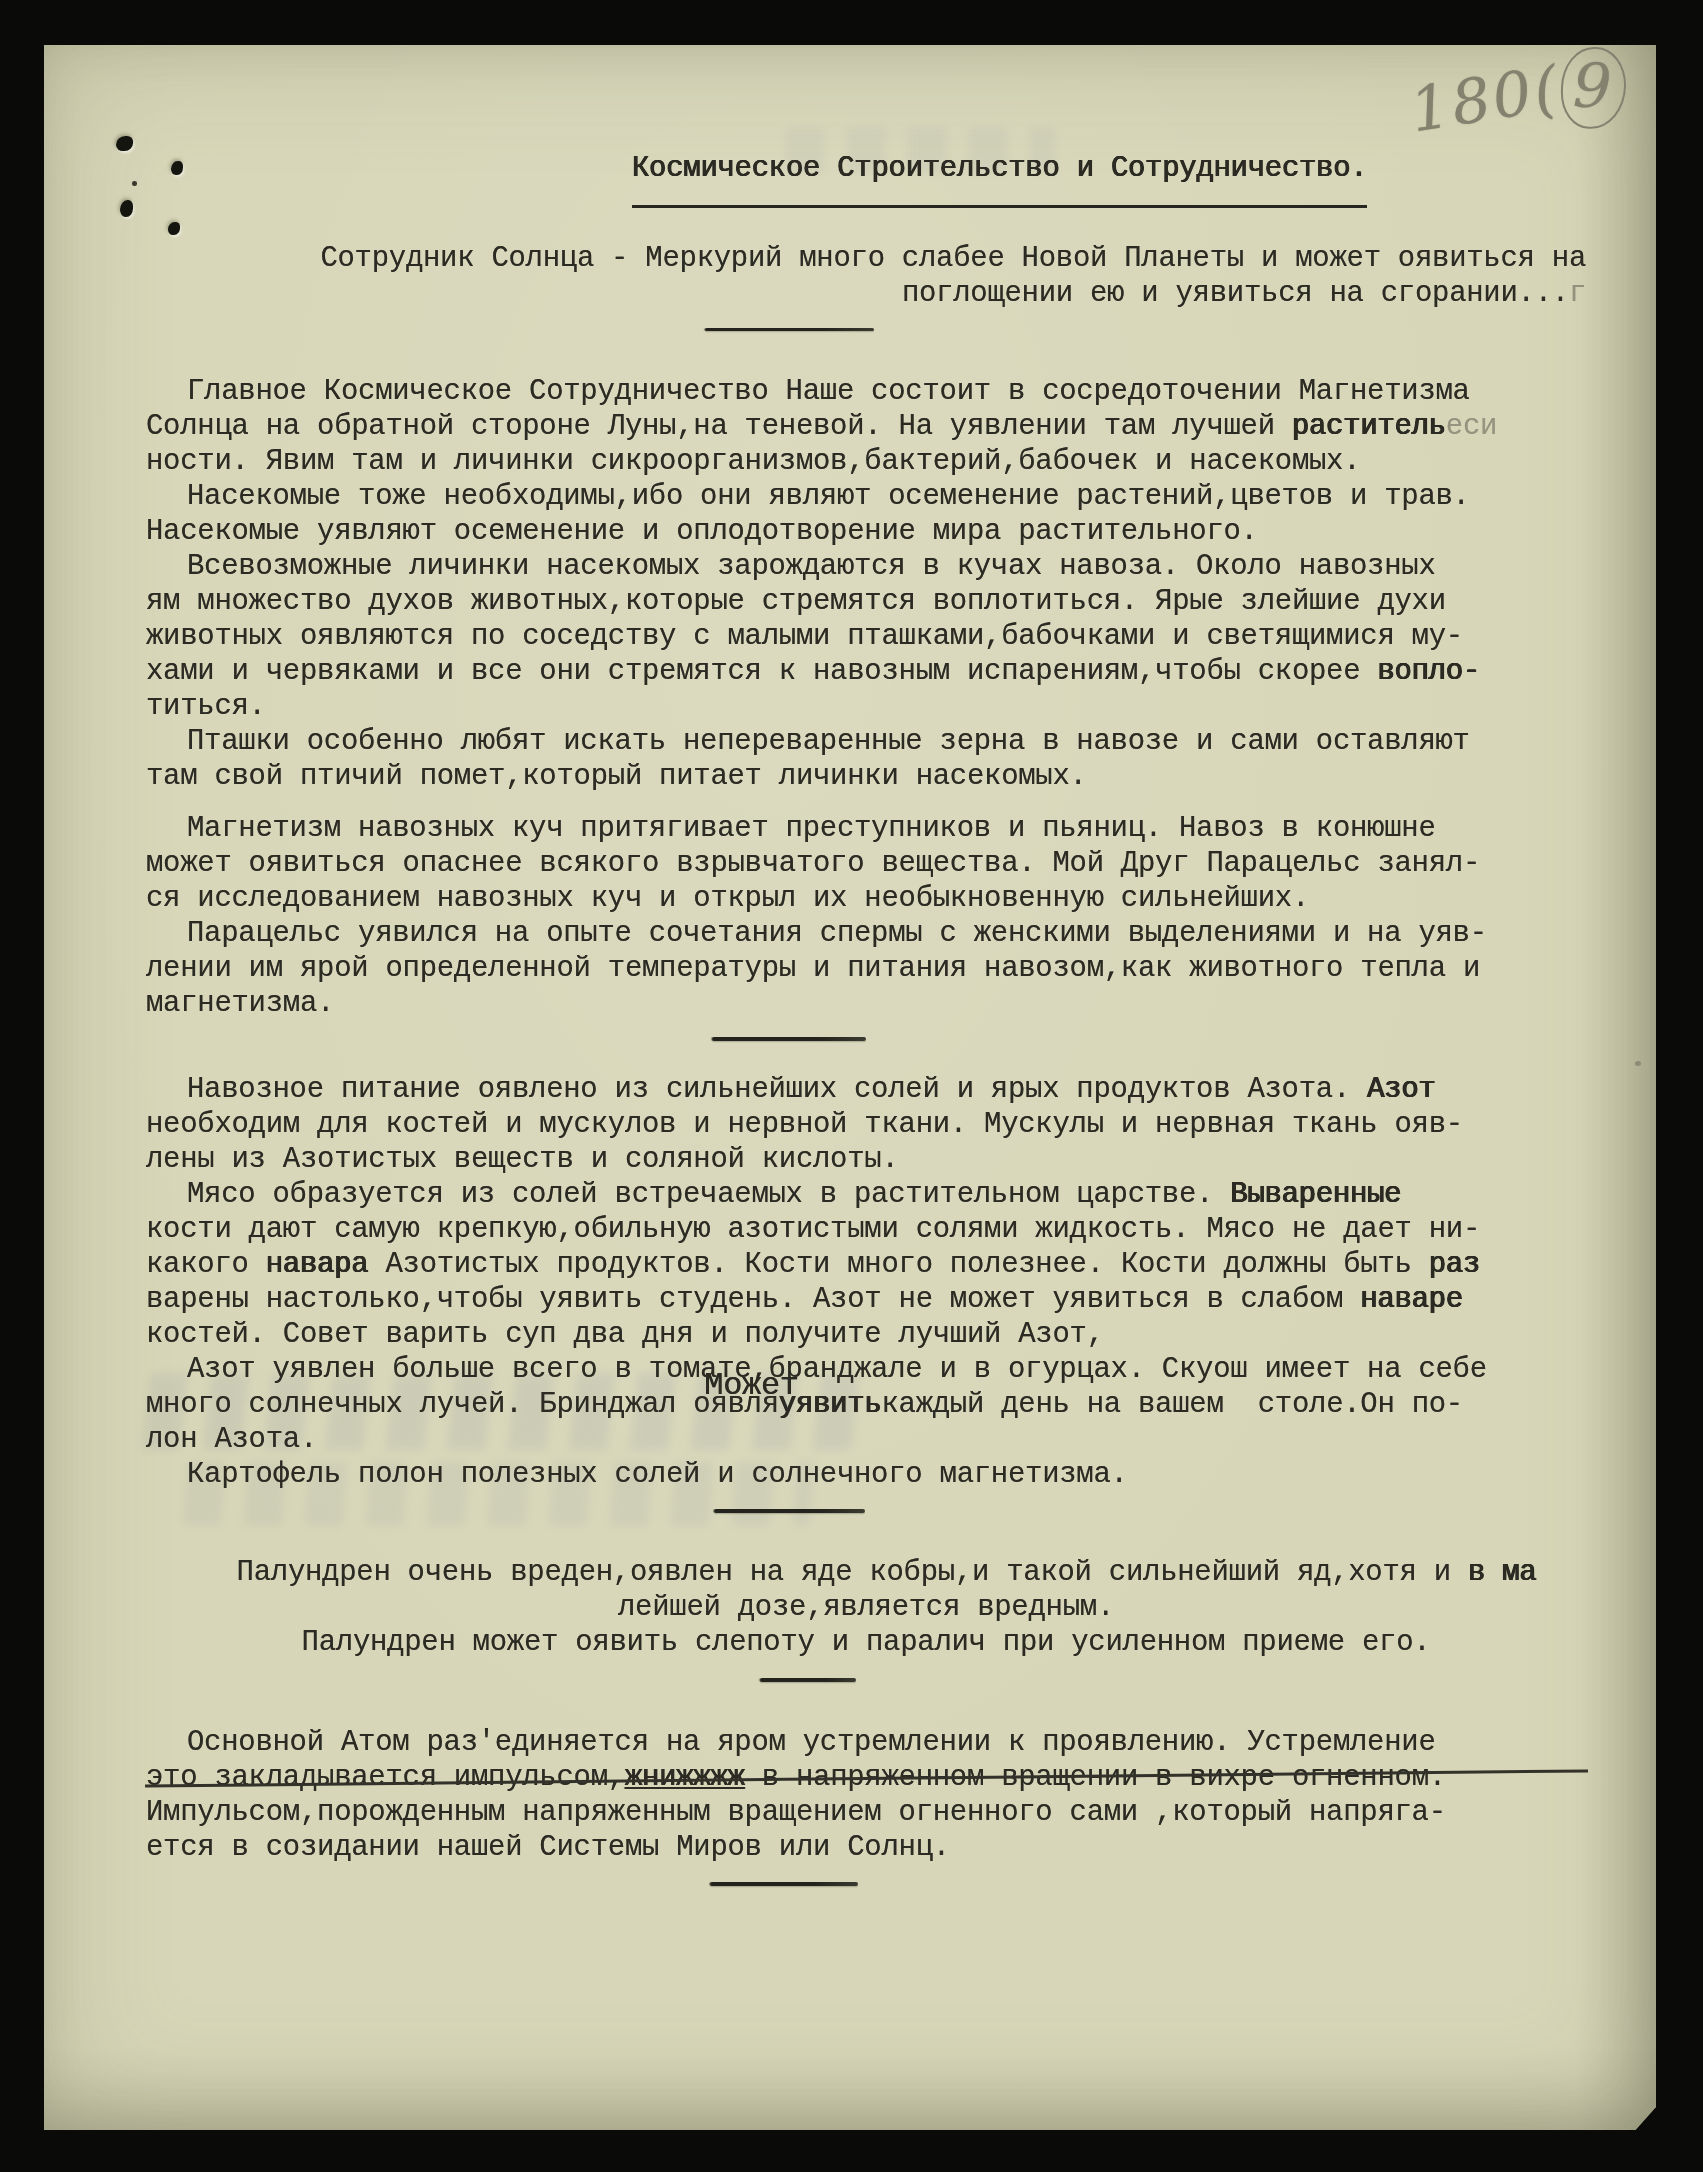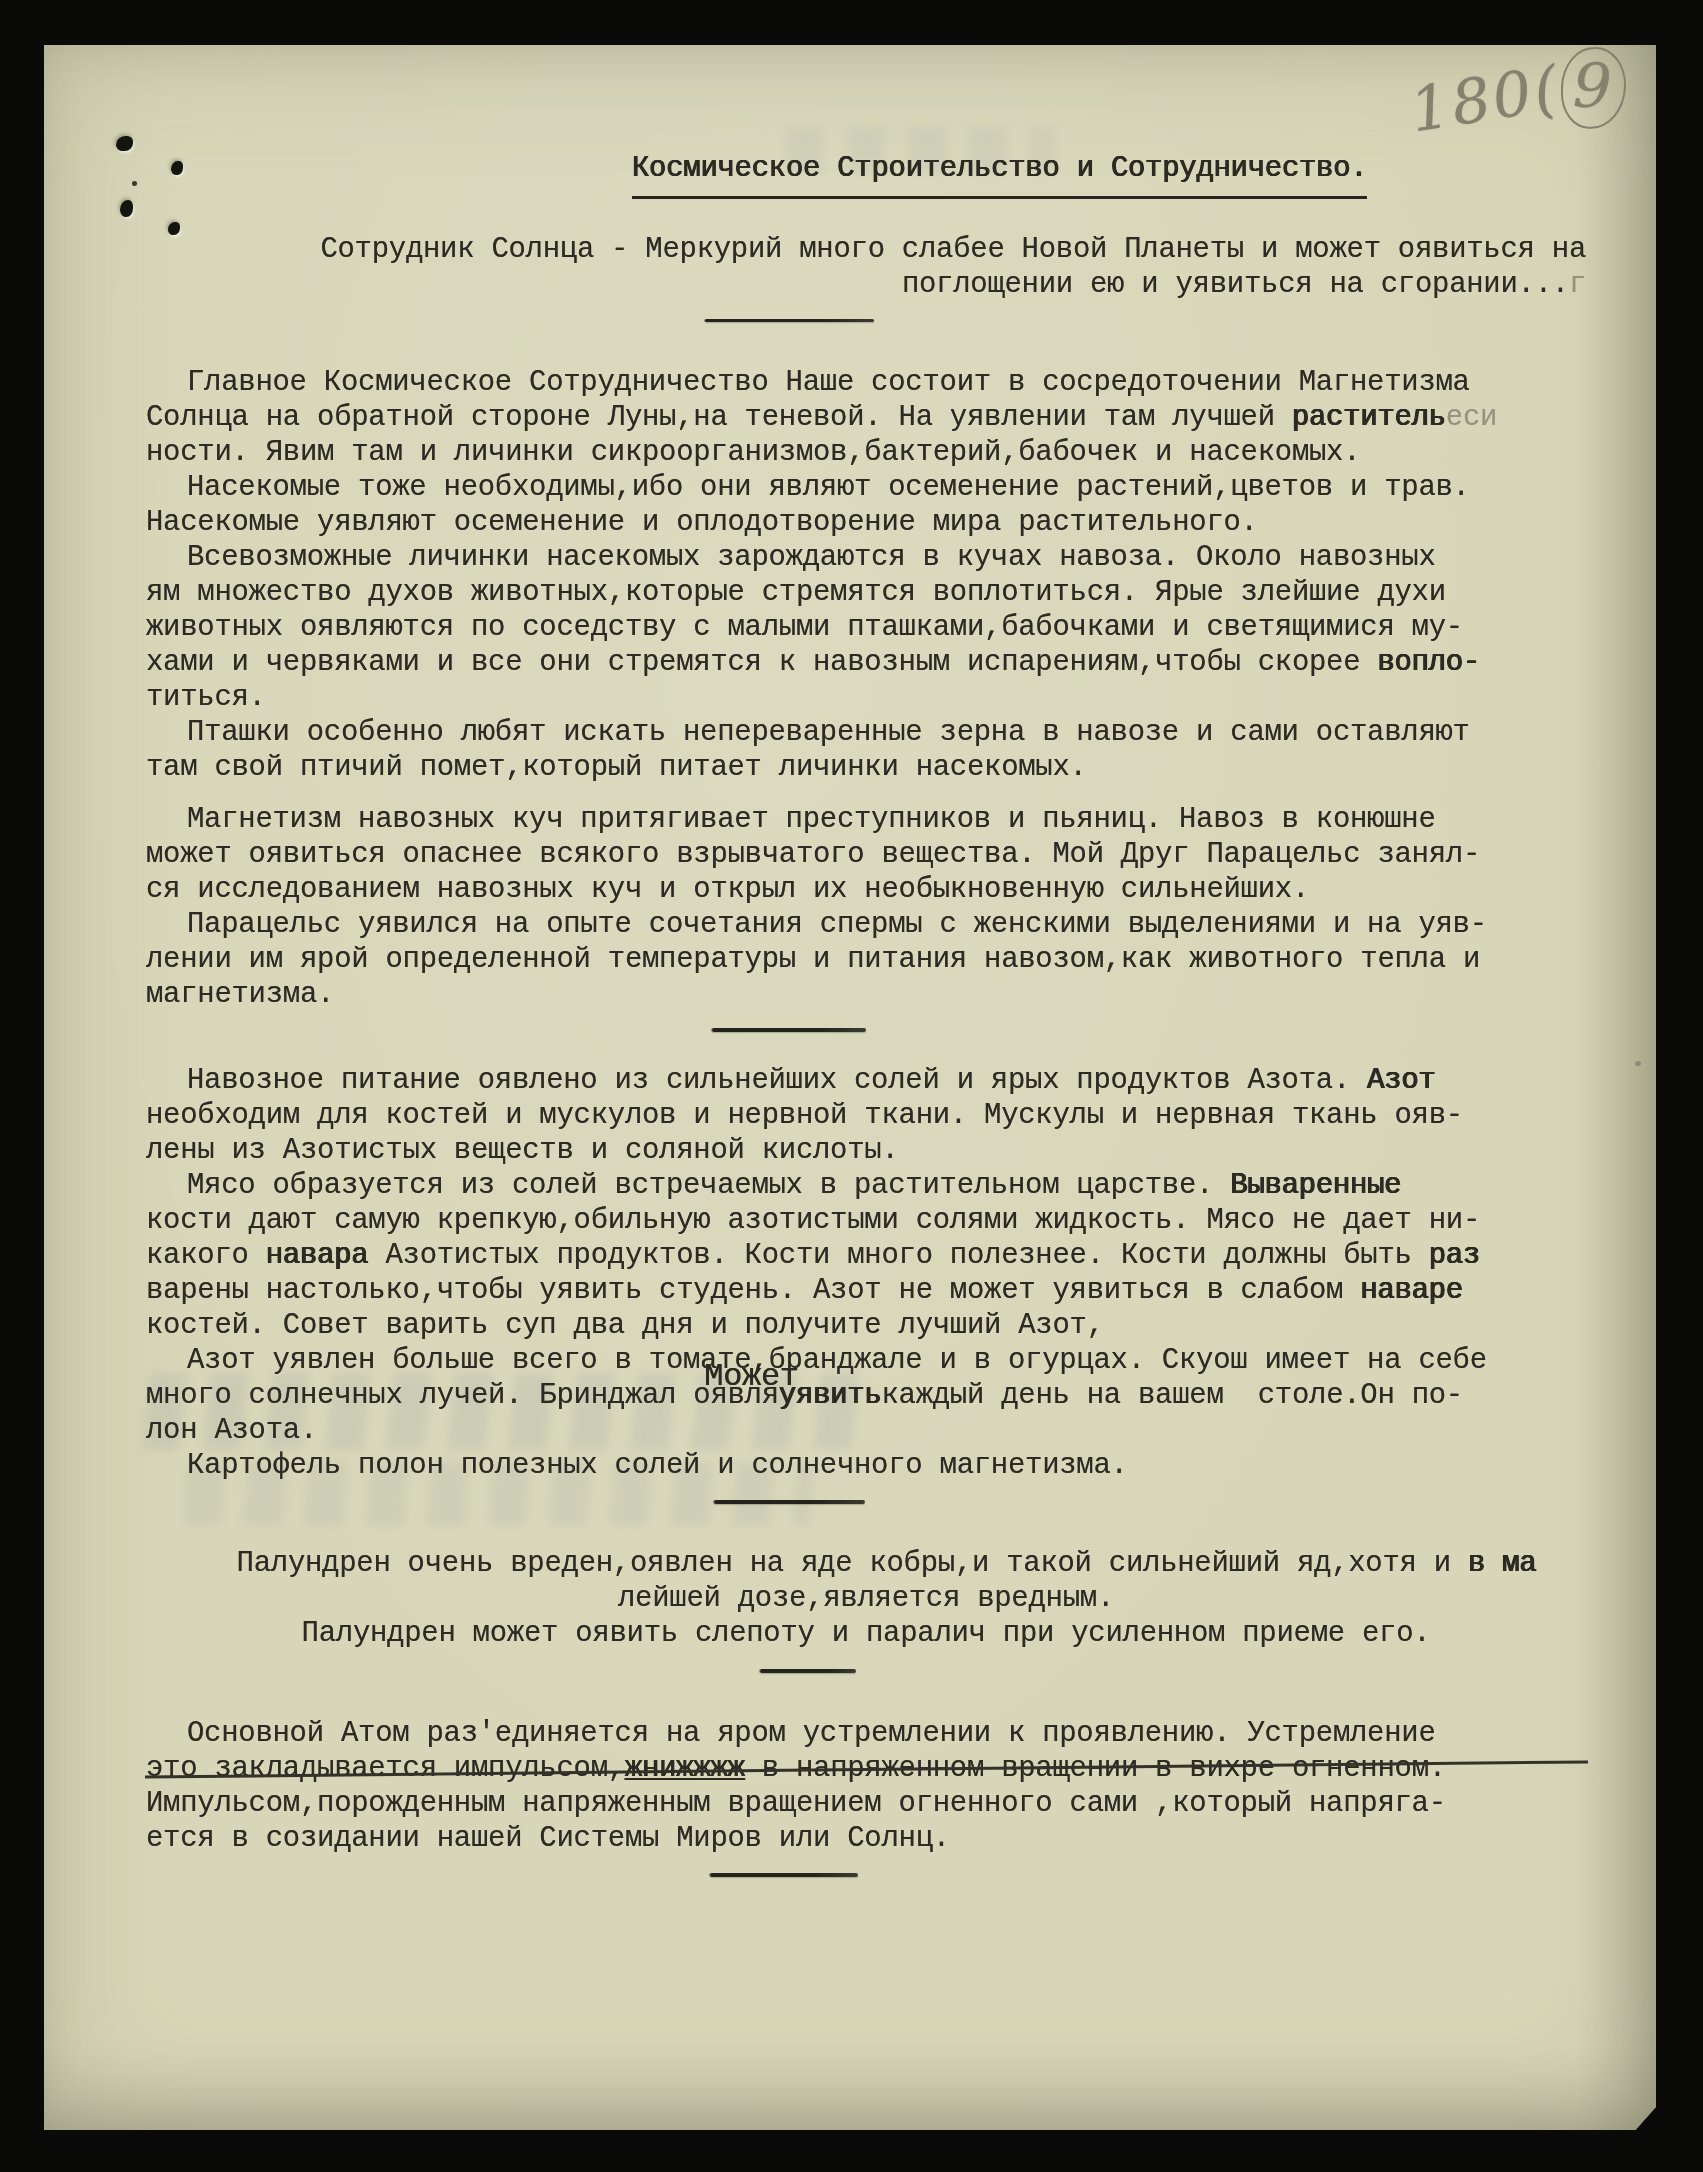--- a/index.html
+++ b/index.html
@@ -38,21 +38,21 @@
     text-shadow:0 0 0.6px rgba(43,42,35,.6);
     position:relative;
   }
   .line.ind{padding-left:41px;}
   .title{margin-left:486px;}
   .title span{
     display:inline-block;
     font-size:29px;line-height:35px;letter-spacing:-0.3px;
     text-shadow:0.5px 0 currentColor,-0.5px 0 currentColor,0 0 0.6px rgba(43,42,35,.6);
     border-bottom:3.2px solid #26251f;
-    padding-bottom:10px;
+    padding-bottom:19px;
   }
   .sep{height:35px;}
   .dash{
     width:160px;height:3.8px;
     background:linear-gradient(90deg,#24231d 70%,#3c3b31);
     border-radius:1.9px;
     margin:16.6px auto 0;
     transform:translateX(-77px);
     box-shadow:0 1.3px 0 rgba(36,35,29,.22),-1.3px 0 0 rgba(36,35,29,.35);
   }

